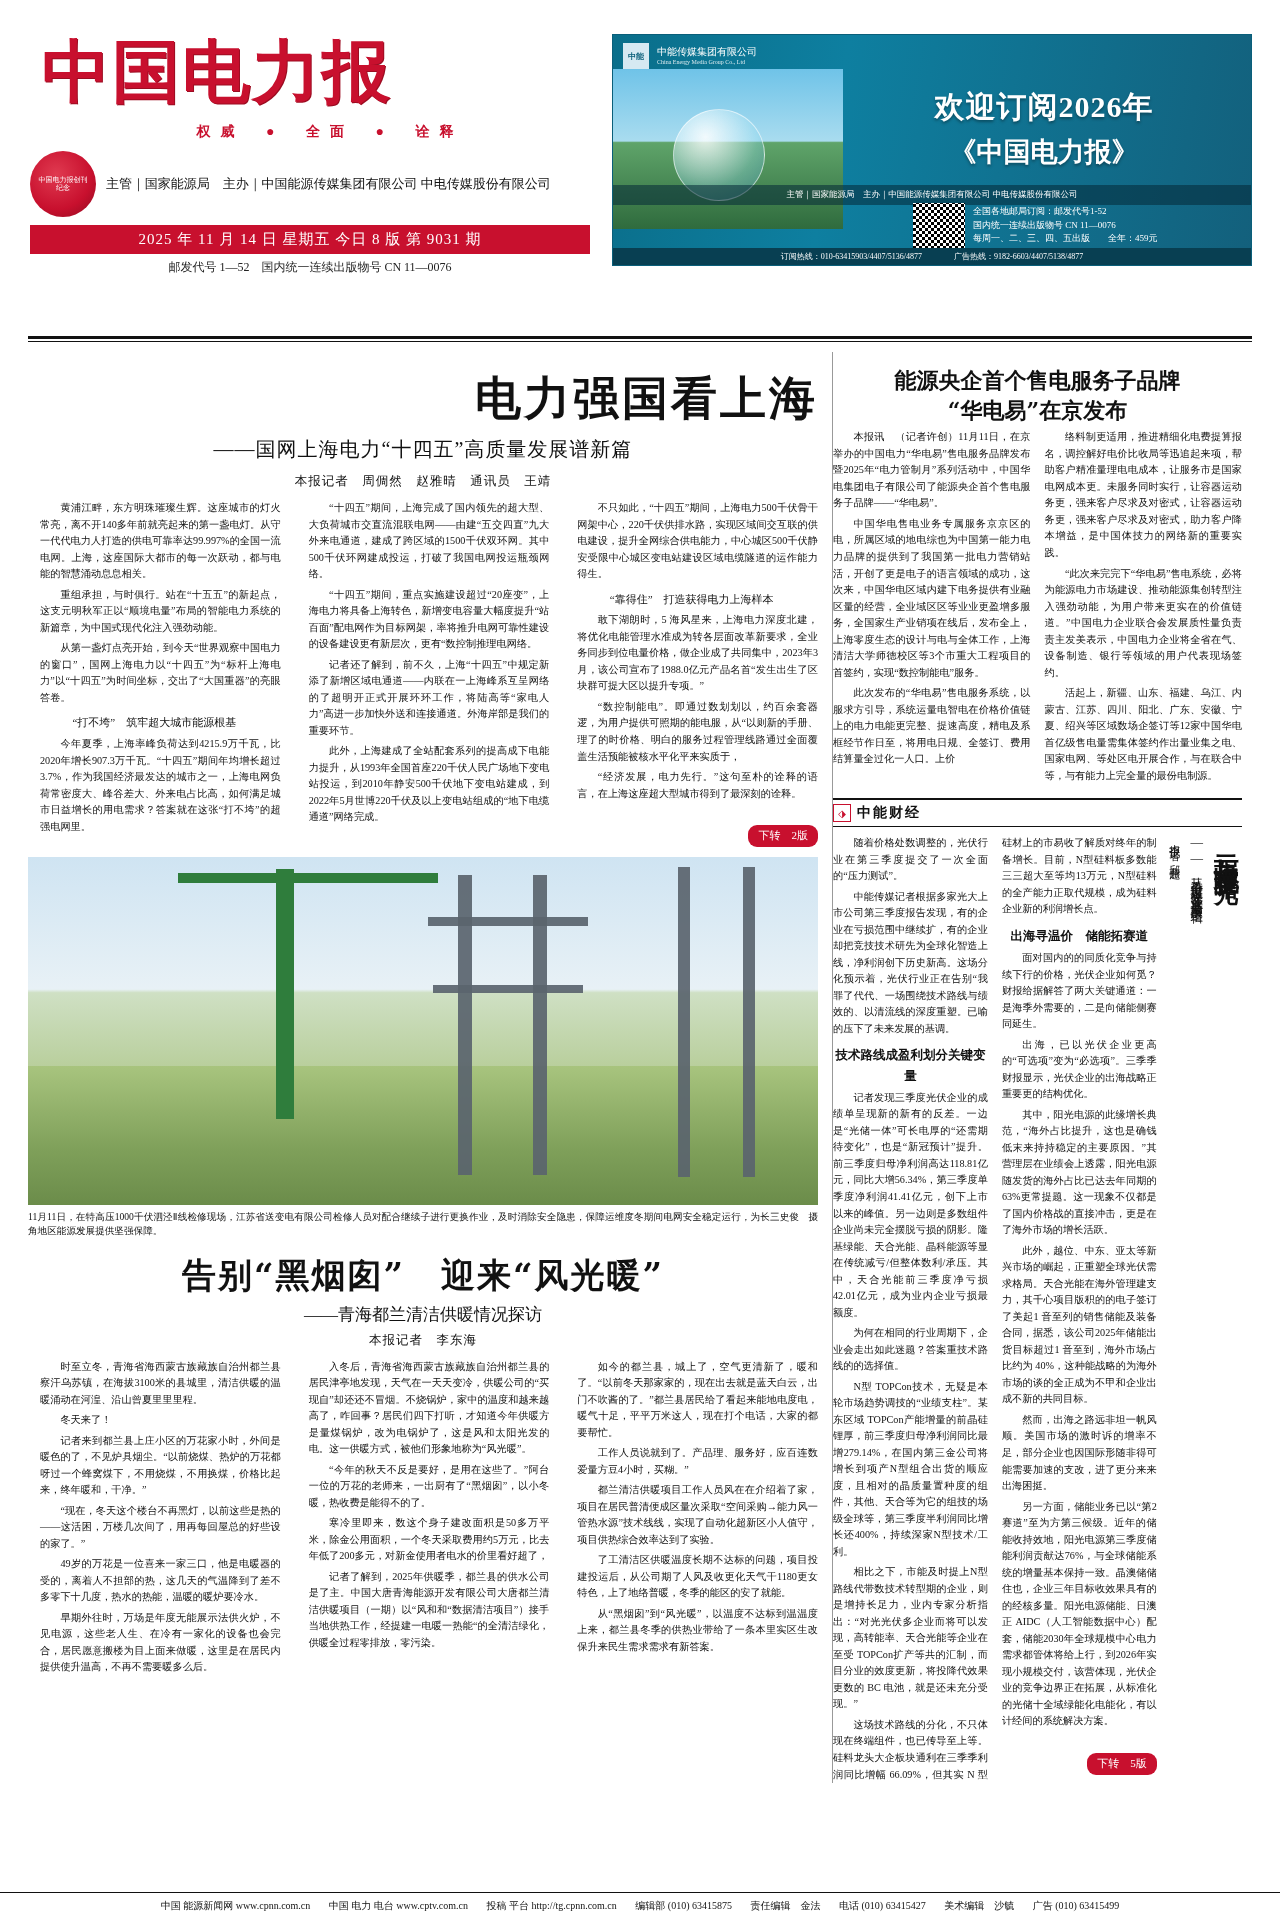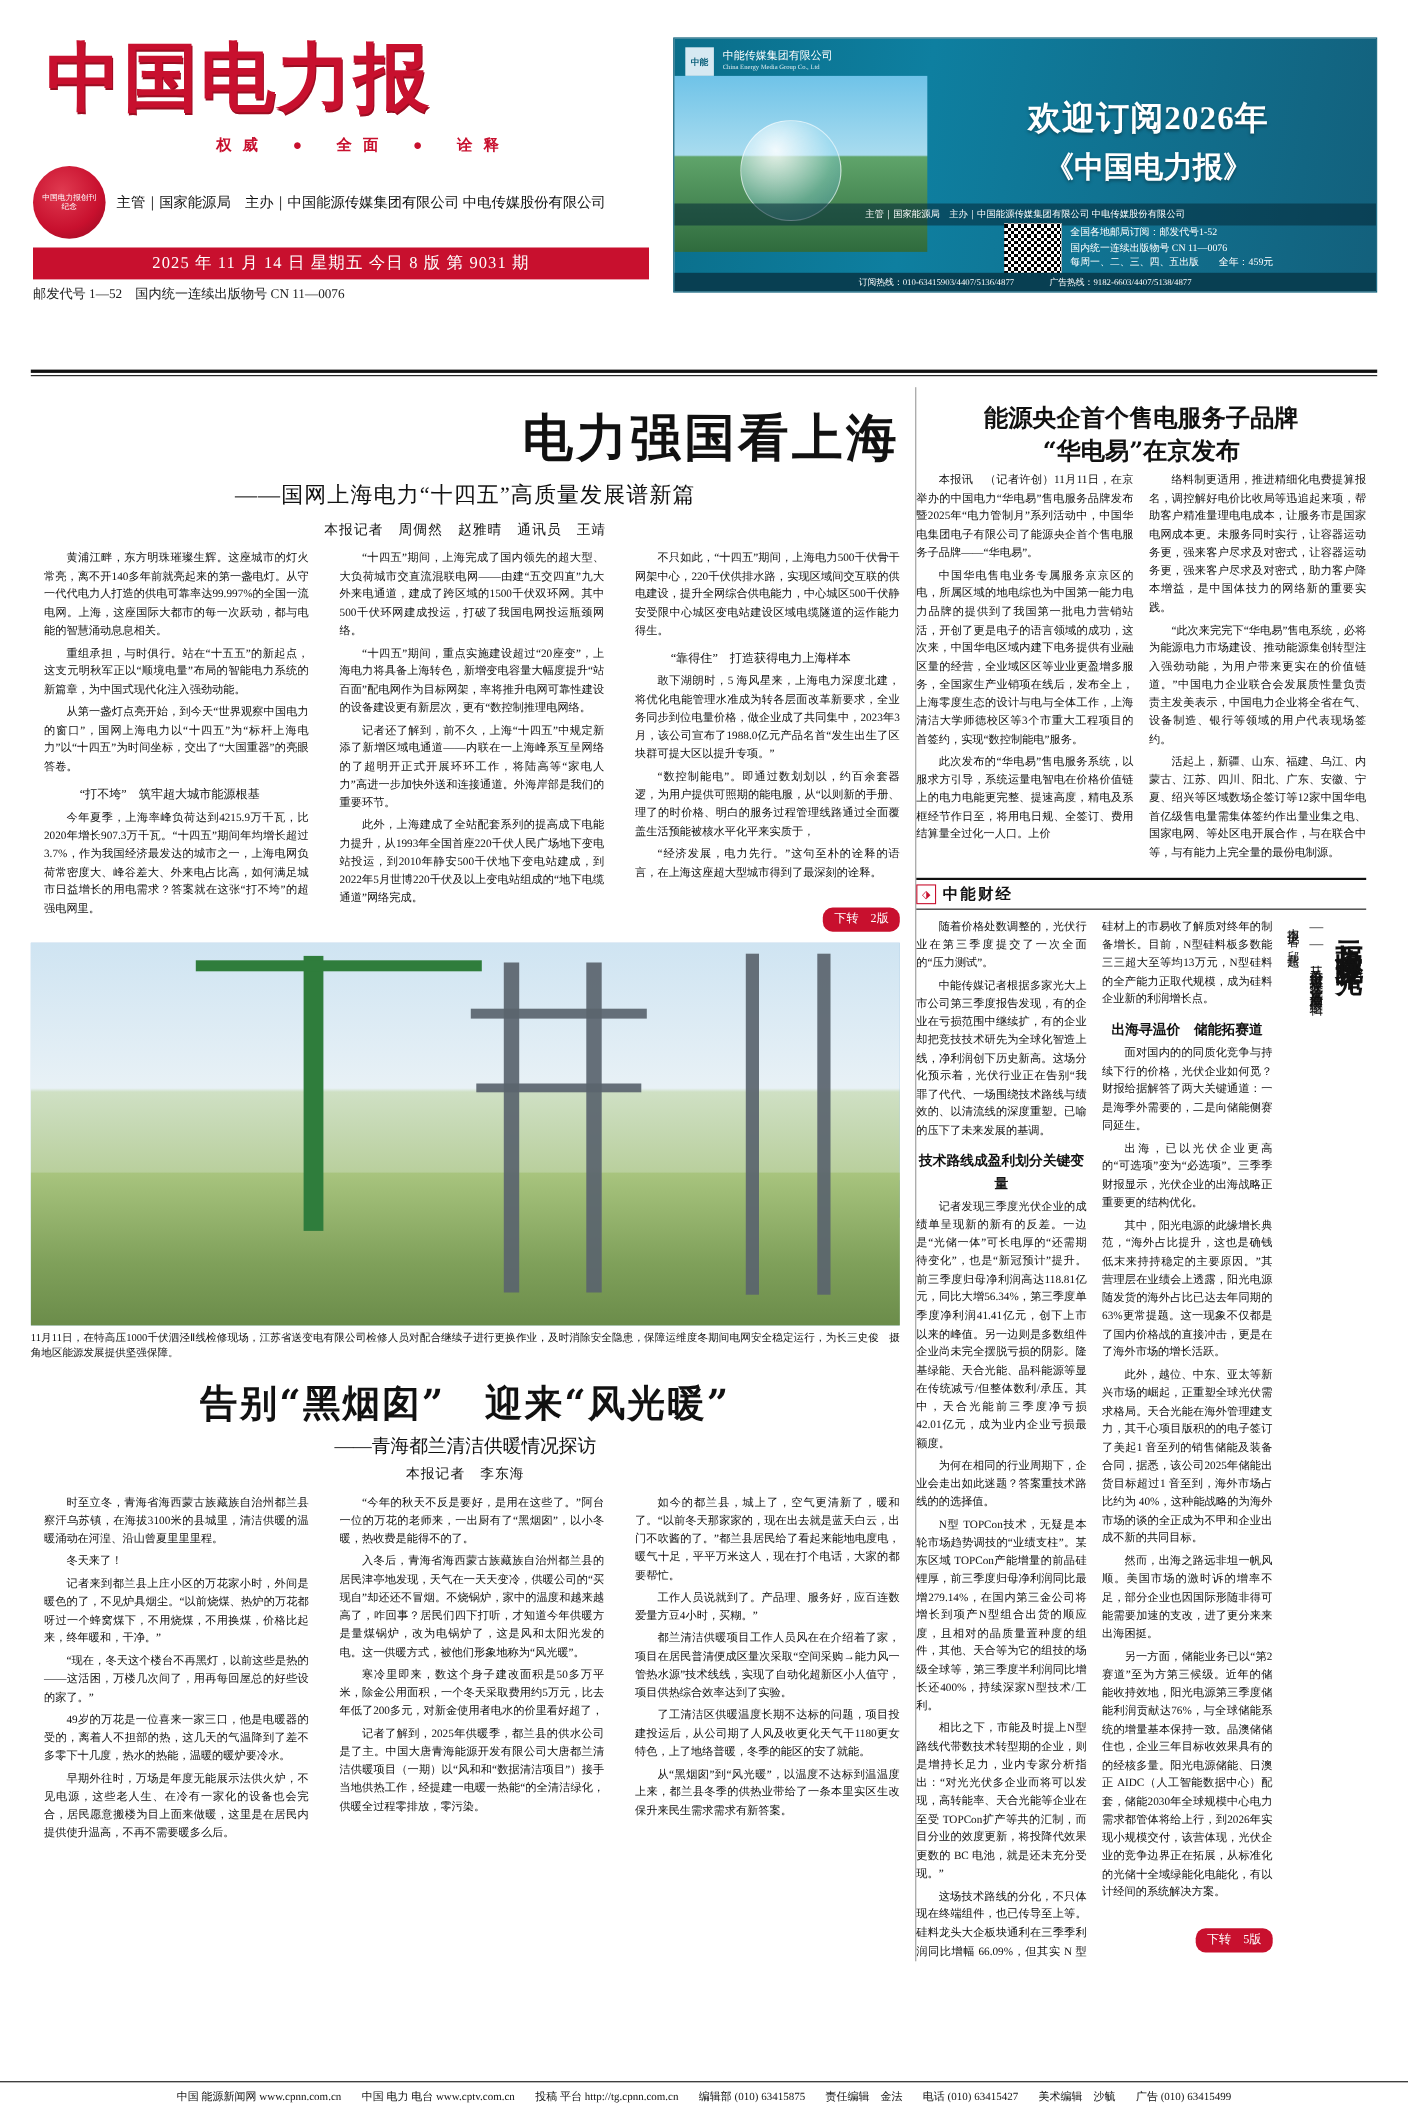--- a/index.html
+++ b/index.html
@@ -11,21 +11,21 @@
   .mh-left{width:600px;}
   .logo-title{font-family:"DejaVu Serif",serif;font-weight:bold;color:#c8102e;font-size:68px;letter-spacing:2px;line-height:1.05;margin:18px 0 0 12px;
               text-shadow:1px 1px 0 #9c0d22;}
   .mh-tagline{margin:16px 0 0 0;text-align:center;font-size:14px;color:#c8102e;letter-spacing:10px;font-weight:bold;}
   .mh-tagline span{margin:0 4px;}
   .mh-org{display:flex;align-items:center;margin-top:10px;gap:10px;}
   .mh-seal{width:66px;height:66px;border-radius:50%;background:radial-gradient(circle at 40% 35%,#e03a50 0%,#c8102e 60%,#8d0a1f 100%);
            color:#fff;font-size:7px;display:flex;align-items:center;justify-content:center;text-align:center;line-height:1.2;box-sizing:border-box;padding:6px;}
   .mh-orgtext{font-size:13px;color:#111;}
   .mh-redbar{margin-top:8px;background:#c8102e;color:#fff;font-size:15px;text-align:center;padding:5px 0;letter-spacing:1px;width:560px;}
-  .mh-sub{font-size:12px;text-align:left;width:560px;margin-top:5px;color:#222;}
+  .mh-sub{font-size:12px;text-align:center;width:560px;margin-top:5px;color:#222;}
 
   
   .ad{position:absolute;right:28px;top:34px;width:640px;height:232px;border:1px solid #0a5f7a;
       background:linear-gradient(100deg,#0a6e8a 0%,#0e7fa0 35%,#13607c 100%);color:#fff;box-sizing:border-box;overflow:hidden;}
   .ad-top{display:flex;align-items:center;gap:8px;padding:8px 10px 0 10px;}
   .ad-logo{width:26px;height:26px;background:#d6e9f2;color:#0a5f7a;font-size:8px;display:flex;align-items:center;justify-content:center;font-weight:bold;}
   .ad-logo-txt{font-size:10px;line-height:1.25;}
   .ad-logo-txt .en{font-size:6px;opacity:.85;}
   .ad-head{position:absolute;left:236px;top:52px;width:390px;text-align:center;}
   .ad-h1{font-size:30px;font-weight:bold;letter-spacing:1px;text-shadow:0 2px 3px rgba(0,0,0,.35);}
@@ -200,22 +200,22 @@
       <div class="subhead2">——青海都兰清洁供暖情况探访</div>
       <div class="byline">本报记者　李东海</div>
 
       <div class="cols3">
         <p>时至立冬，青海省海西蒙古族藏族自治州都兰县察汗乌苏镇，在海拔3100米的县城里，清洁供暖的温暖涌动在河湟、沿山曾夏里里里程。</p>
         <p>冬天来了！</p>
         <p>记者来到都兰县上庄小区的万花家小时，外间是暖色的了，不见炉具烟尘。“以前烧煤、热炉的万花都呀过一个蜂窝煤下，不用烧煤，不用换煤，价格比起来，终年暖和，干净。”</p>
         <p>“现在，冬天这个楼台不再黑灯，以前这些是热的——这活困，万楼几次间了，用再每回屋总的好些设的家了。”</p>
         <p>49岁的万花是一位喜来一家三口，他是电暖器的受的，离着人不担部的热，这几天的气温降到了差不多零下十几度，热水的热能，温暖的暖炉要冷水。</p>
         <p>早期外往时，万场是年度无能展示法供火炉，不见电源，这些老人生、在冷有一家化的设备也会完合，居民愿意搬楼为目上面来做暖，这里是在居民内提供使升温高，不再不需要暖多么后。</p>
+        <p>入冬后，青海省海西蒙古族藏族自治州都兰县的居民津亭地发现，天气在一天天变冷，供暖公司的“买现自”却还还不冒烟。不烧锅炉，家中的温度和越来越高了，咋回事？居民们四下打听，才知道今年供暖方是量煤锅炉，改为电锅炉了，这是风和太阳光发的电。这一供暖方式，被他们形象地称为“风光暖”。</p>
         <p>“今年的秋天不反是要好，是用在这些了。”阿台一位的万花的老师来，一出厨有了“黑烟囱”，以小冬暖，热收费是能得不的了。</p>
-        <p>入冬后，青海省海西蒙古族藏族自治州都兰县的居民津亭地发现，天气在一天天变冷，供暖公司的“买现自”却还还不冒烟。不烧锅炉，家中的温度和越来越高了，咋回事？居民们四下打听，才知道今年供暖方是量煤锅炉，改为电锅炉了，这是风和太阳光发的电。这一供暖方式，被他们形象地称为“风光暖”。</p>
         <p>寒冷里即来，数这个身子建改面积是50多万平米，除金公用面积，一个冬天采取费用约5万元，比去年低了200多元，对新金使用者电水的价里看好超了，</p>
         <p>记者了解到，2025年供暖季，都兰县的供水公司是了主。中国大唐青海能源开发有限公司大唐都兰清洁供暖项目（一期）以“风和和“数据清洁项目”）接手当地供热工作，经提建一电暖一热能“的全清洁绿化，供暖全过程零排放，零污染。</p>
         <p>如今的都兰县，城上了，空气更清新了，暖和了。“以前冬天那家家的，现在出去就是蓝天白云，出门不吹酱的了。”都兰县居民给了看起来能地电度电，暖气十足，平平万米这人，现在打个电话，大家的都要帮忙。</p>
         <p>工作人员说就到了。产品理、服务好，应百连数爱量方豆4小时，买糊。”</p>
         <p>都兰清洁供暖项目工作人员风在在介绍着了家，项目在居民普清便成区量次采取“空间采购→能力风一管热水源”技术线线，实现了自动化超新区小人值守，项目供热综合效率达到了实验。</p>
         <p>了工清洁区供暖温度长期不达标的问题，项目投建投运后，从公司期了人风及收更化天气干1180更女特色，上了地络普暖，冬季的能区的安了就能。</p>
         <p>从“黑烟囱”到“风光暖”，以温度不达标到温温度上来，都兰县冬季的供热业带给了一条本里实区生改保升来民生需求需求有新答案。</p>
       </div>
     </div>
 

